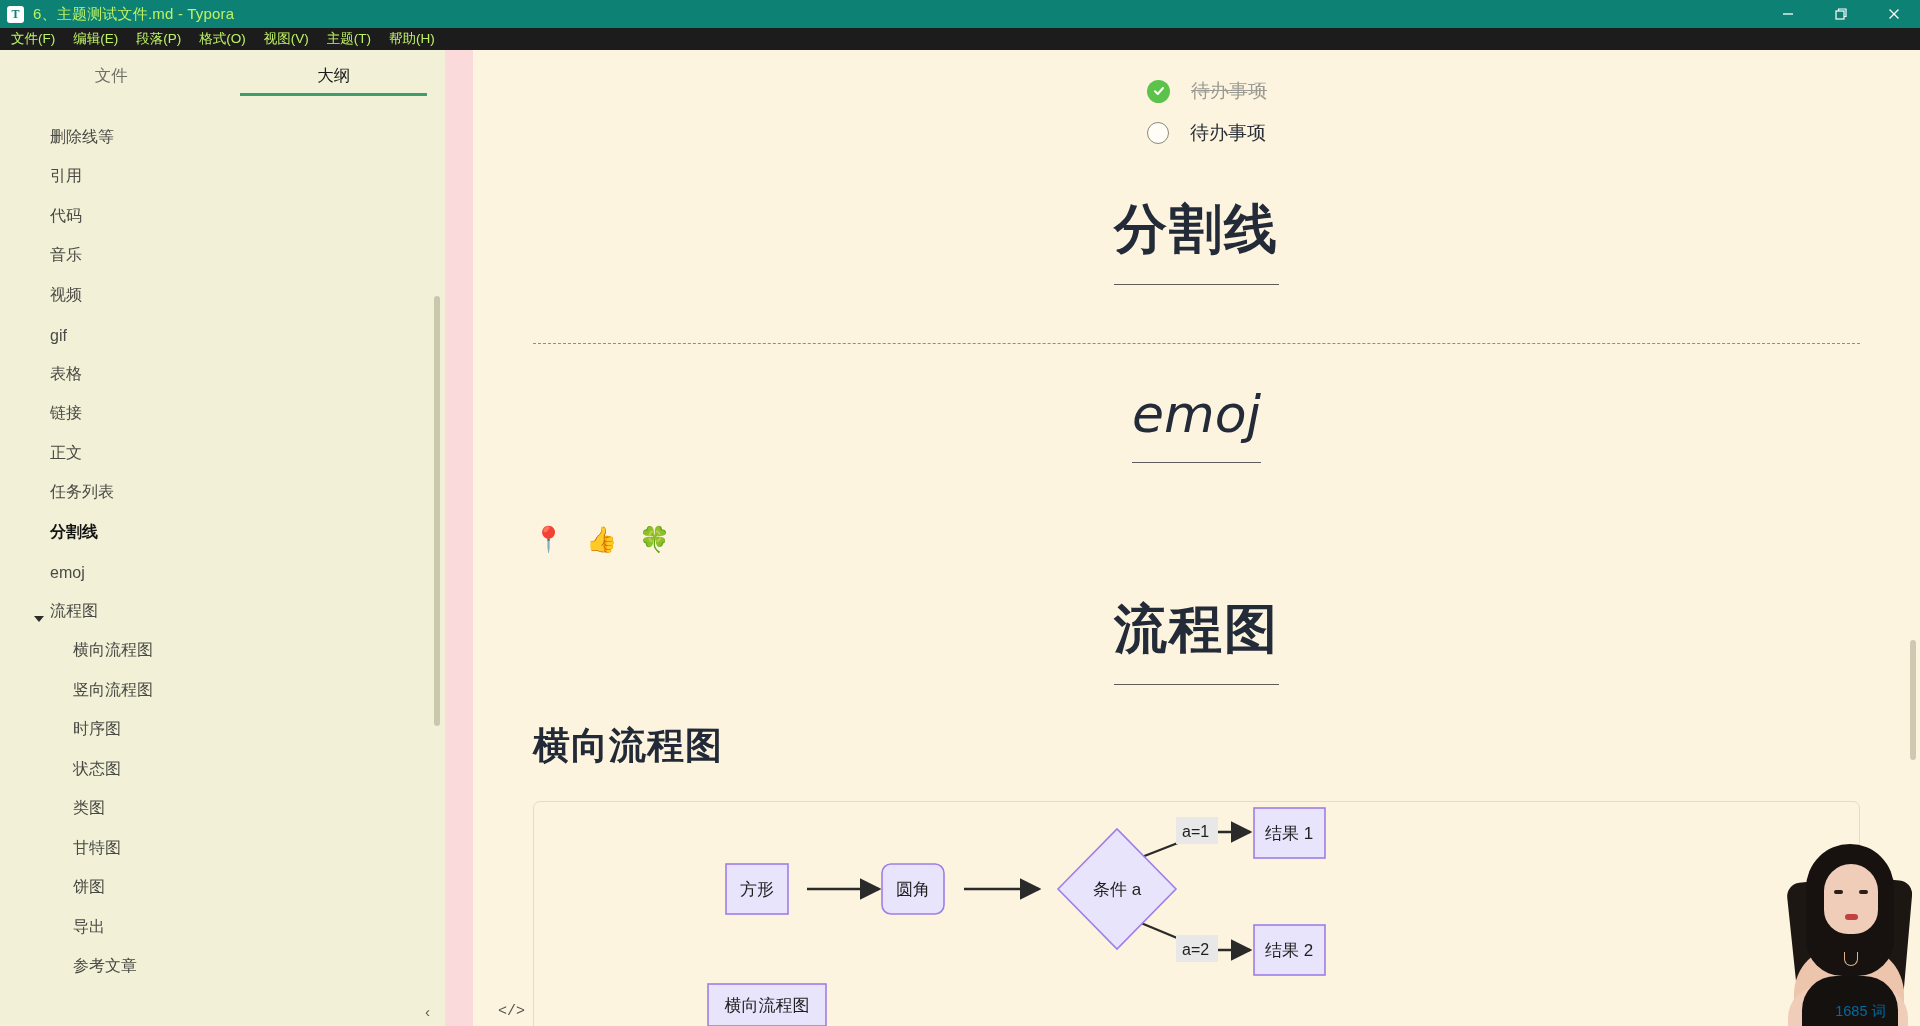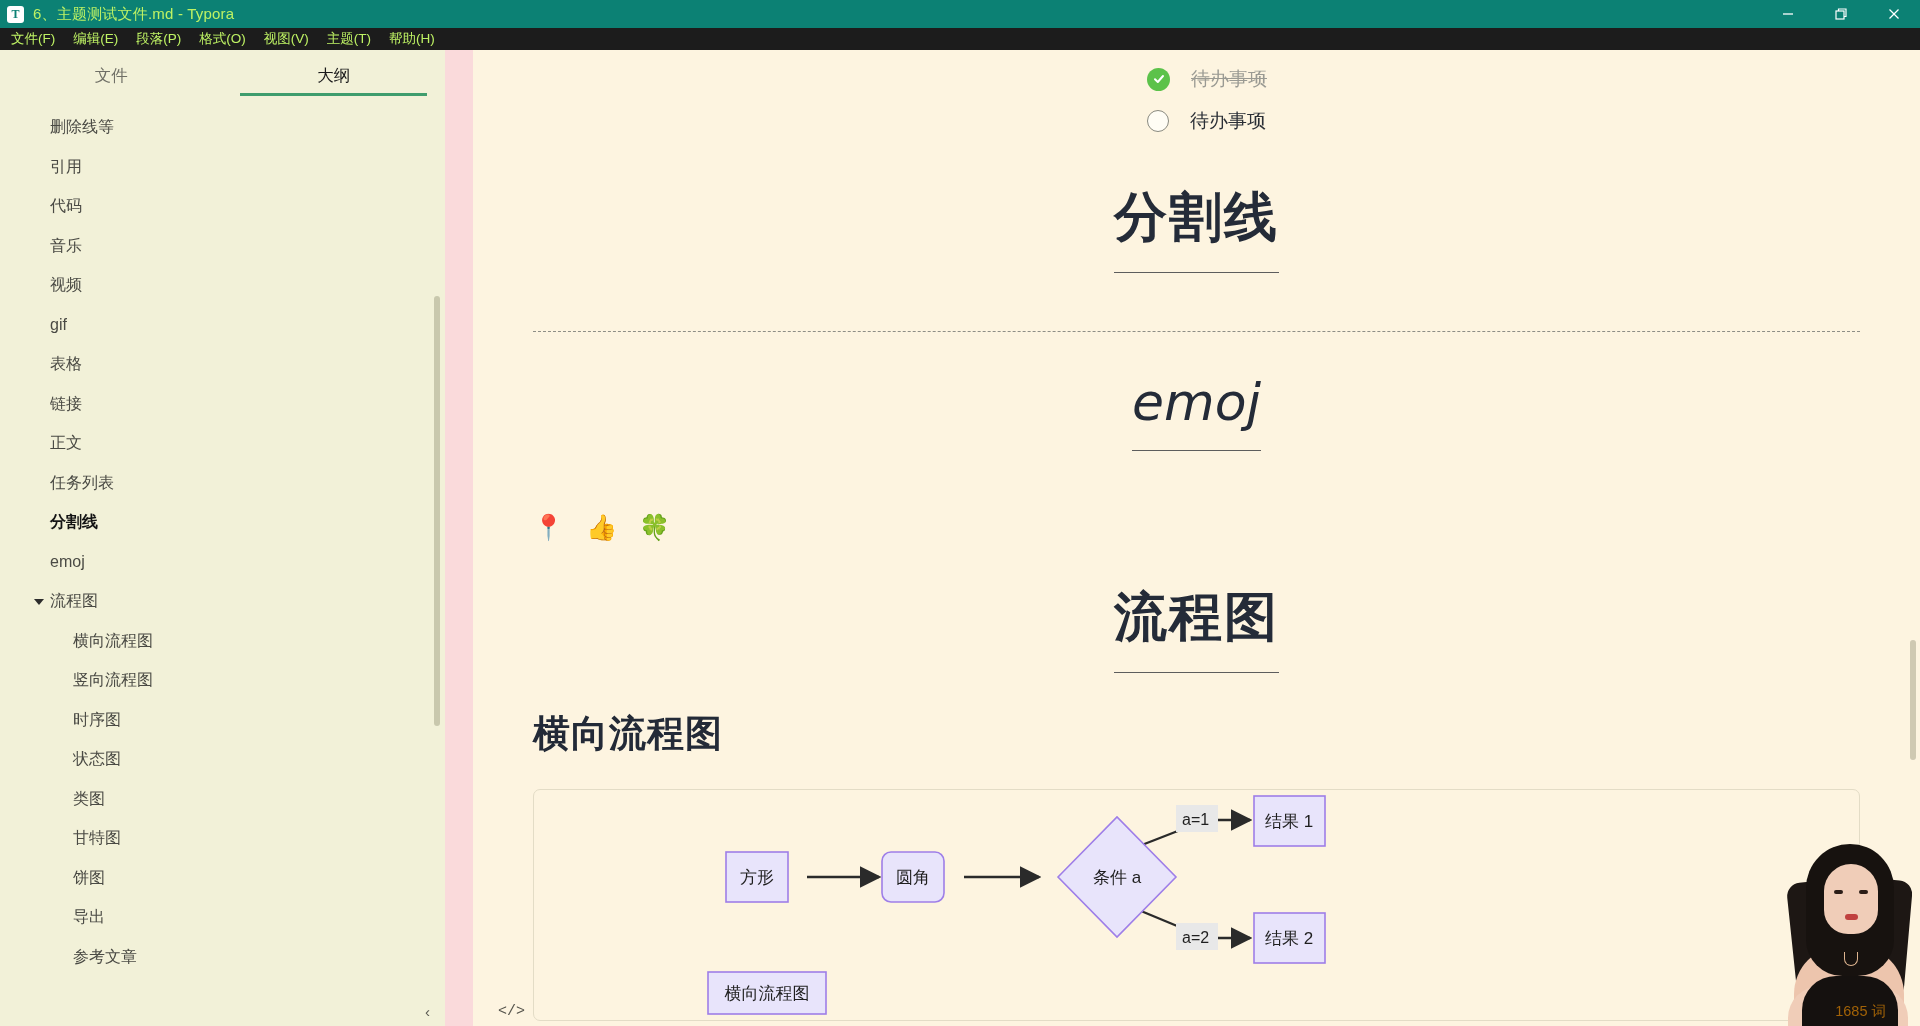--- a/index.html
+++ b/index.html
@@ -105,21 +105,21 @@
   }
   .outline {
     flex: 1;
     overflow: hidden;
     padding-top: 12px;
     position: relative;
   }
   .ol-item {
     height: 39.5px;
     display: flex;
-    align-items: center;
+    align-items: flex-end;
     font-size: 16px;
     color: #4a4a44;
     padding-left: 50px;
     position: relative;
     white-space: nowrap;
   }
   .ol-item.lvl2 { padding-left: 73px; }
   .ol-item.active { color: #141414; font-weight: bold; }
   .ol-caret {
     position: absolute;
@@ -153,21 +153,21 @@
     position: relative;
     overflow: hidden;
   }
   .content {
     padding: 0 60px 0 60px;
     position: relative;
     height: 100%;
   }
 
   
-  .tasklist { padding-top: 8px; padding-left: 614px; }
+  .tasklist { padding-top: 20px; padding-left: 614px; }
   .task-row {
     display: flex;
     align-items: center;
     height: 42px;
     gap: 21px;
   }
   .cb-done {
     width: 23px; height: 23px;
     border-radius: 50%;
     background: #5cc24a;
@@ -357,21 +357,21 @@
   }
   .sb-pink { width: 28px; flex: 0 0 28px; }
   .sb-rest {
     flex: 1;
     display: flex; align-items: center;
     justify-content: space-between;
     padding: 0 34px 0 25px;
     pointer-events: auto;
   }
   .src-icon { color: #55544c; font-size: 15px; font-family: "Liberation Mono", monospace; }
-  .wordcount { color: #a16207; font-size: 14.5px; }
+  .wordcount { color: #0369a1; font-size: 14.5px; }
 </style>
 </head>
 <body>
 
 <div class="titlebar">
   <div class="app-logo">T</div>
   <div class="title-text">6、主题测试文件.md - Typora</div>
   <div class="win-controls">
     <div class="win-btn">
       <svg width="14" height="14" viewBox="0 0 14 14">

